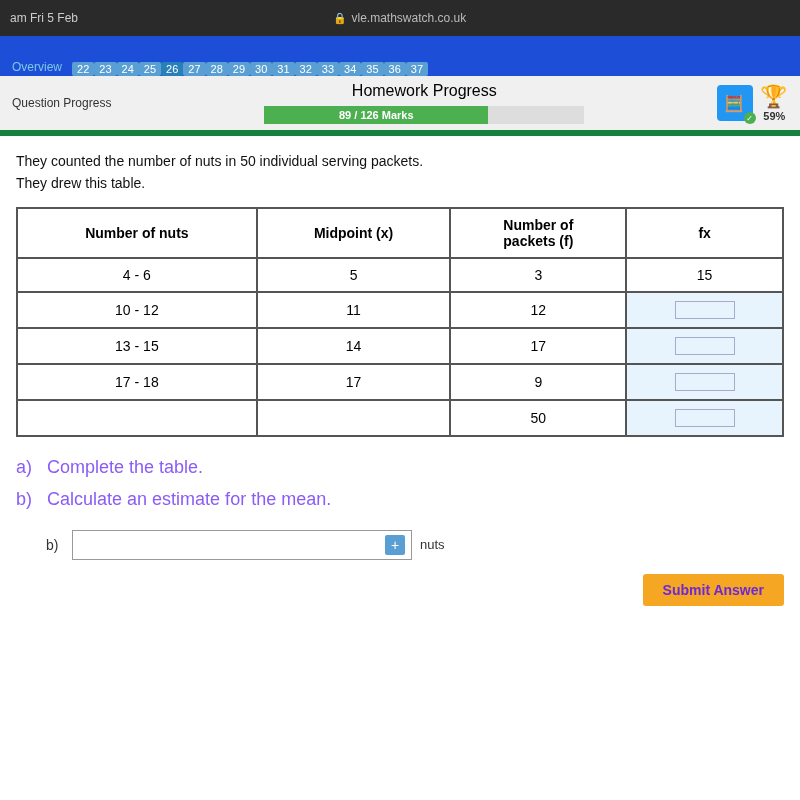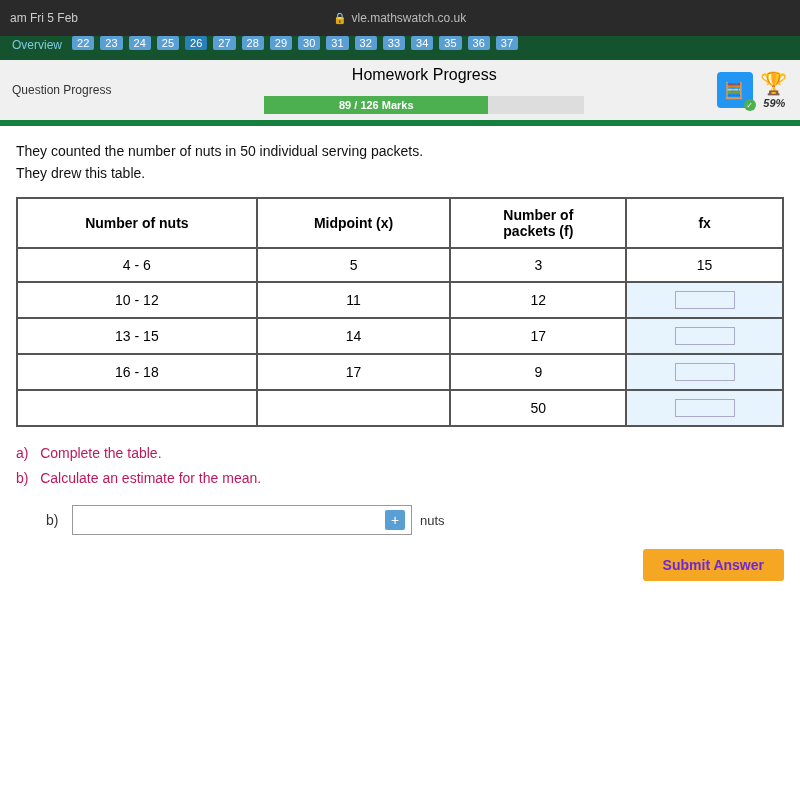--- a/index.html
+++ b/index.html
@@ -43,41 +43,41 @@
 
     .top-bar-right {
       flex: 1;
       display: flex;
       justify-content: flex-end;
       align-items: center;
     }
 
     
     .nav-bar {
-      background: #14532d;
-      height: 24px;
-      display: flex;
-      align-items: flex-start;
+      background: #1d4ed8;
+      height: 40px;
+      display: flex;
+      align-items: flex-end;
       padding: 0 8px;
       gap: 6px;
       font-size: 12px;
       color: #ccc;
       overflow: hidden;
     }
 
     .nav-tab {
       color: #7ec8e3;
       font-size: 12px;
       cursor: pointer;
       padding: 2px 4px;
     }
 
     .nav-numbers {
       display: flex;
-      gap: 6px;
+      gap: 0;
     }
 
     .nav-num {
       background: #5a9fd4;
       color: white;
       padding: 1px 5px;
       border-radius: 2px;
       font-size: 11px;
       cursor: pointer;
     }
@@ -100,21 +100,21 @@
       font-size: 12px;
       color: #333;
       min-width: 130px;
     }
 
     .progress-right {
       flex: 1;
       display: flex;
       flex-direction: column;
       align-items: center;
-      gap: 12px;
+      gap: 6px;
     }
 
     .progress-bar-container {
       width: 320px;
       height: 18px;
       background: #ddd;
       border-radius: 0;
       overflow: hidden;
     }
 
@@ -172,21 +172,20 @@
 
     .trophy-icon {
       font-size: 22px;
       color: #f5a623;
     }
 
     .trophy-pct {
       font-size: 11px;
       color: #333;
       font-weight: bold;
-      font-style: italic;
     }
 
     
     .main-content {
       background: white;
       padding: 14px 16px 10px 16px;
       flex: 1;
     }
 
     .question-text {
@@ -234,22 +233,22 @@
       font-size: 14px;
       outline: none;
     }
 
     .total-row td {
       font-weight: normal;
     }
 
     
     .instructions {
-      font-size: 14px;
-      color: #be185d;
+      font-size: 18px;
+      color: #8b5cf6;
       line-height: 1.8;
       margin-bottom: 14px;
     }
 
     
     .answer-row {
       display: flex;
       align-items: center;
       gap: 8px;
       margin-bottom: 14px;
@@ -435,21 +434,21 @@
           <tr>
             <td>13 - 15</td>
             <td>14</td>
             <td>17</td>
             <td class="input-cell">
               <input type="text" aria-label="fx row 4" style="">
             </td>
           </tr>
 
           <tr>
-            <td>16 - 18</td>
+            <td>17 - 18</td>
             <td>17</td>
             <td>9</td>
             <td class="input-cell">
               <input type="text" aria-label="fx row 5" style="">
             </td>
           </tr>
 
           <tr class="total-row">
             <td></td>
             <td></td>

